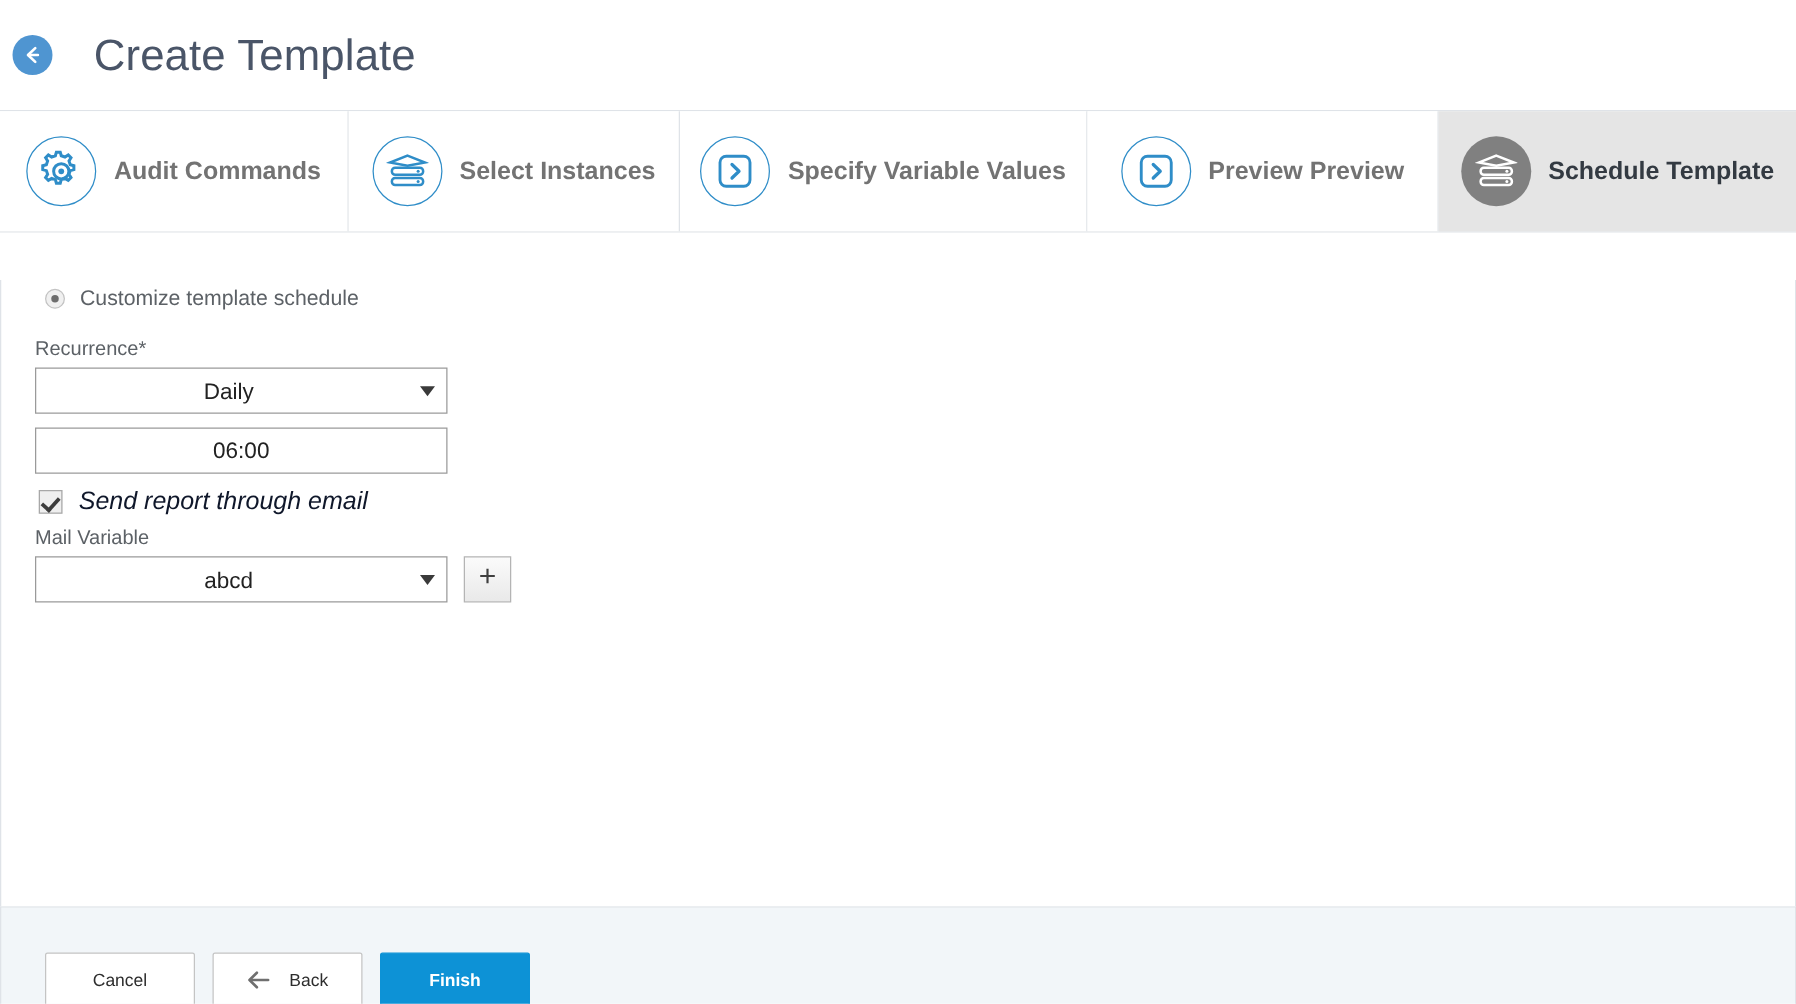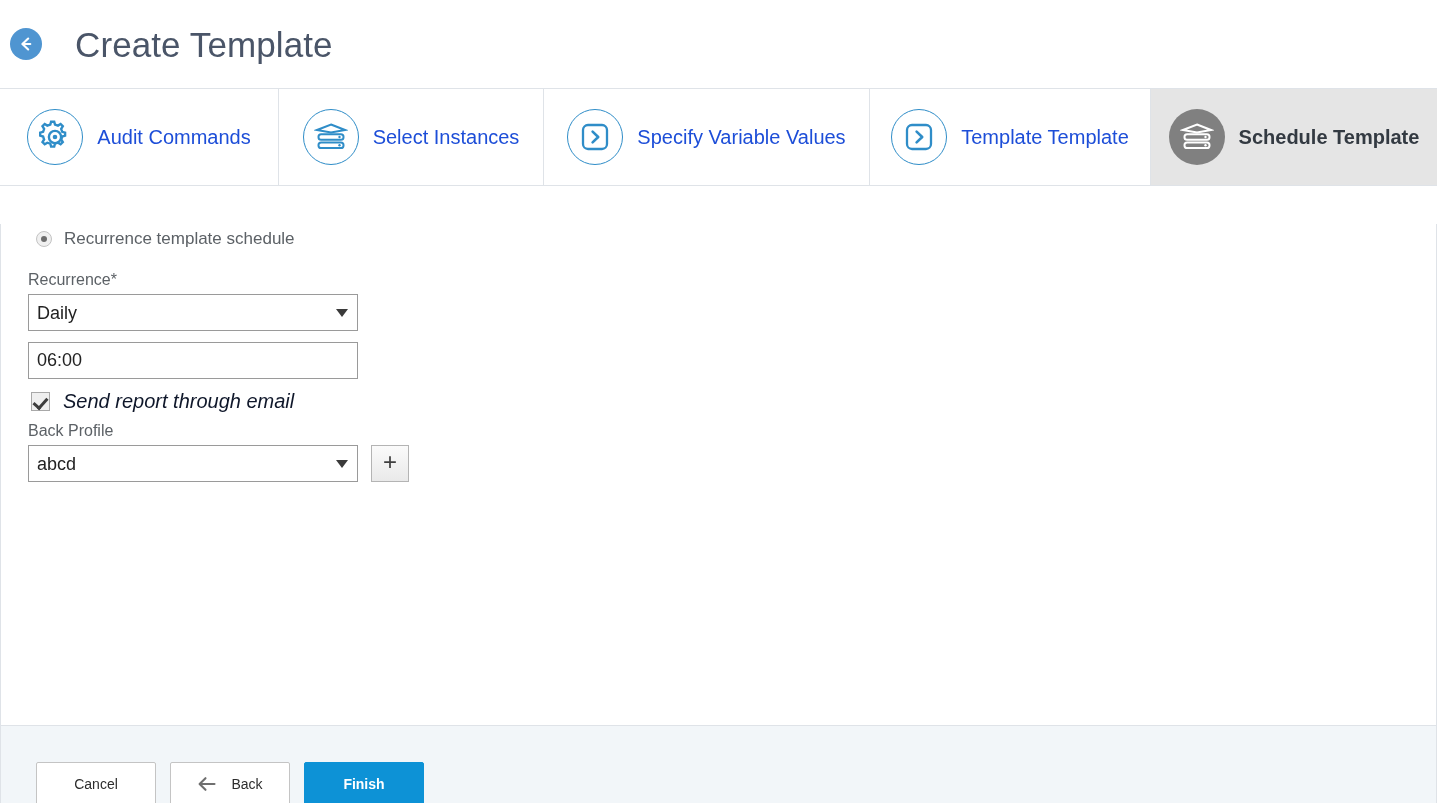--- a/index.html
+++ b/index.html
@@ -81,22 +81,22 @@
     background: #ffffff;
   }
   .tab-icon svg { display: block; }
   .tab-4 .tab-icon {
     border: none;
     background: #808080;
   }
   .tab-label {
     margin-left: 14px;
     font-size: 20px;
-    color: #1d4ed8;
-    font-weight: 400;
+    color: #737373;
+    font-weight: 700;
     white-space: nowrap;
   }
   .tab-4 .tab-label {
     color: #333a42;
     font-weight: bold;
   }
 
   
   .content {
     position: relative;
@@ -154,20 +154,21 @@
     width: 330px;
     height: 37px;
     border: 1px solid #9a9a9a;
     background: #ffffff;
     font-size: 18px;
     color: #222222;
     padding: 0 8px;
     font-family: "Liberation Sans", sans-serif;
     border-radius: 0;
     outline: none;
+    text-align: center;
   }
   .select-wrap {
     position: relative;
     width: 330px;
     height: 37px;
   }
   .select-box {
     appearance: none;
     -webkit-appearance: none;
     -moz-appearance: none;
@@ -332,21 +333,21 @@
       <span class="tab-label">Specify Variable Values</span>
     </div>
 
     <div class="tab tab-3">
       <span class="tab-icon">
         <svg width="30" height="30" viewBox="0 0 30 30" aria-hidden="true">
           <rect x="3" y="3" width="24" height="24" rx="5" fill="none" stroke="#2f8dc8" stroke-width="2.3"></rect>
           <path d="M12.6 9.6 L18.2 15 L12.6 20.4" fill="none" stroke="#2f8dc8" stroke-width="2.6" stroke-linecap="round" stroke-linejoin="round"></path>
         </svg>
       </span>
-      <span class="tab-label">Template Template</span>
+      <span class="tab-label">Preview Preview</span>
     </div>
 
     <div class="tab tab-4">
       <span class="tab-icon">
         <svg width="34" height="30" viewBox="0 0 34 30" aria-hidden="true">
           <g fill="none" stroke="#ffffff" stroke-width="2">
             <path d="M17 2.5 L31 8 L17 10.6 L3 8 Z"></path>
             <rect x="4.5" y="12.2" width="25" height="5.6" rx="2.6"></rect>
             <rect x="4.5" y="20.4" width="25" height="5.6" rx="2.6"></rect>
           </g>
@@ -358,21 +359,21 @@
     </div>
 
   </div>
 
   <div class="content">
 
 
     <div class="radio-group">
       <div class="radio-row">
         <span class="radio-mark checked"></span>
-        <span class="radio-label">Recurrence template schedule</span>
+        <span class="radio-label">Customize template schedule</span>
       </div>
     </div>
 
     <div class="form-area">
 
       <label class="field-label">Recurrence*</label>
       <div class="select-wrap">
         <select class="select-box">
           <option>Daily</option>
         </select>
@@ -381,21 +382,21 @@
 
       <div class="gap-1"></div>
 
       <input class="text-box" type="text" value="06:00" style="">
 
       <div class="check-row">
         <span class="check-mark checked"></span>
         <span class="check-label">Send report through email</span>
       </div>
 
-      <label class="field-label">Back Profile</label>
+      <label class="field-label">Mail Variable</label>
       <div class="mail-row">
         <div class="select-wrap">
           <select class="select-box">
             <option>abcd</option>
           </select>
           <span class="select-caret"></span>
         </div>
         <div class="plus-btn">+</div>
       </div>
 

